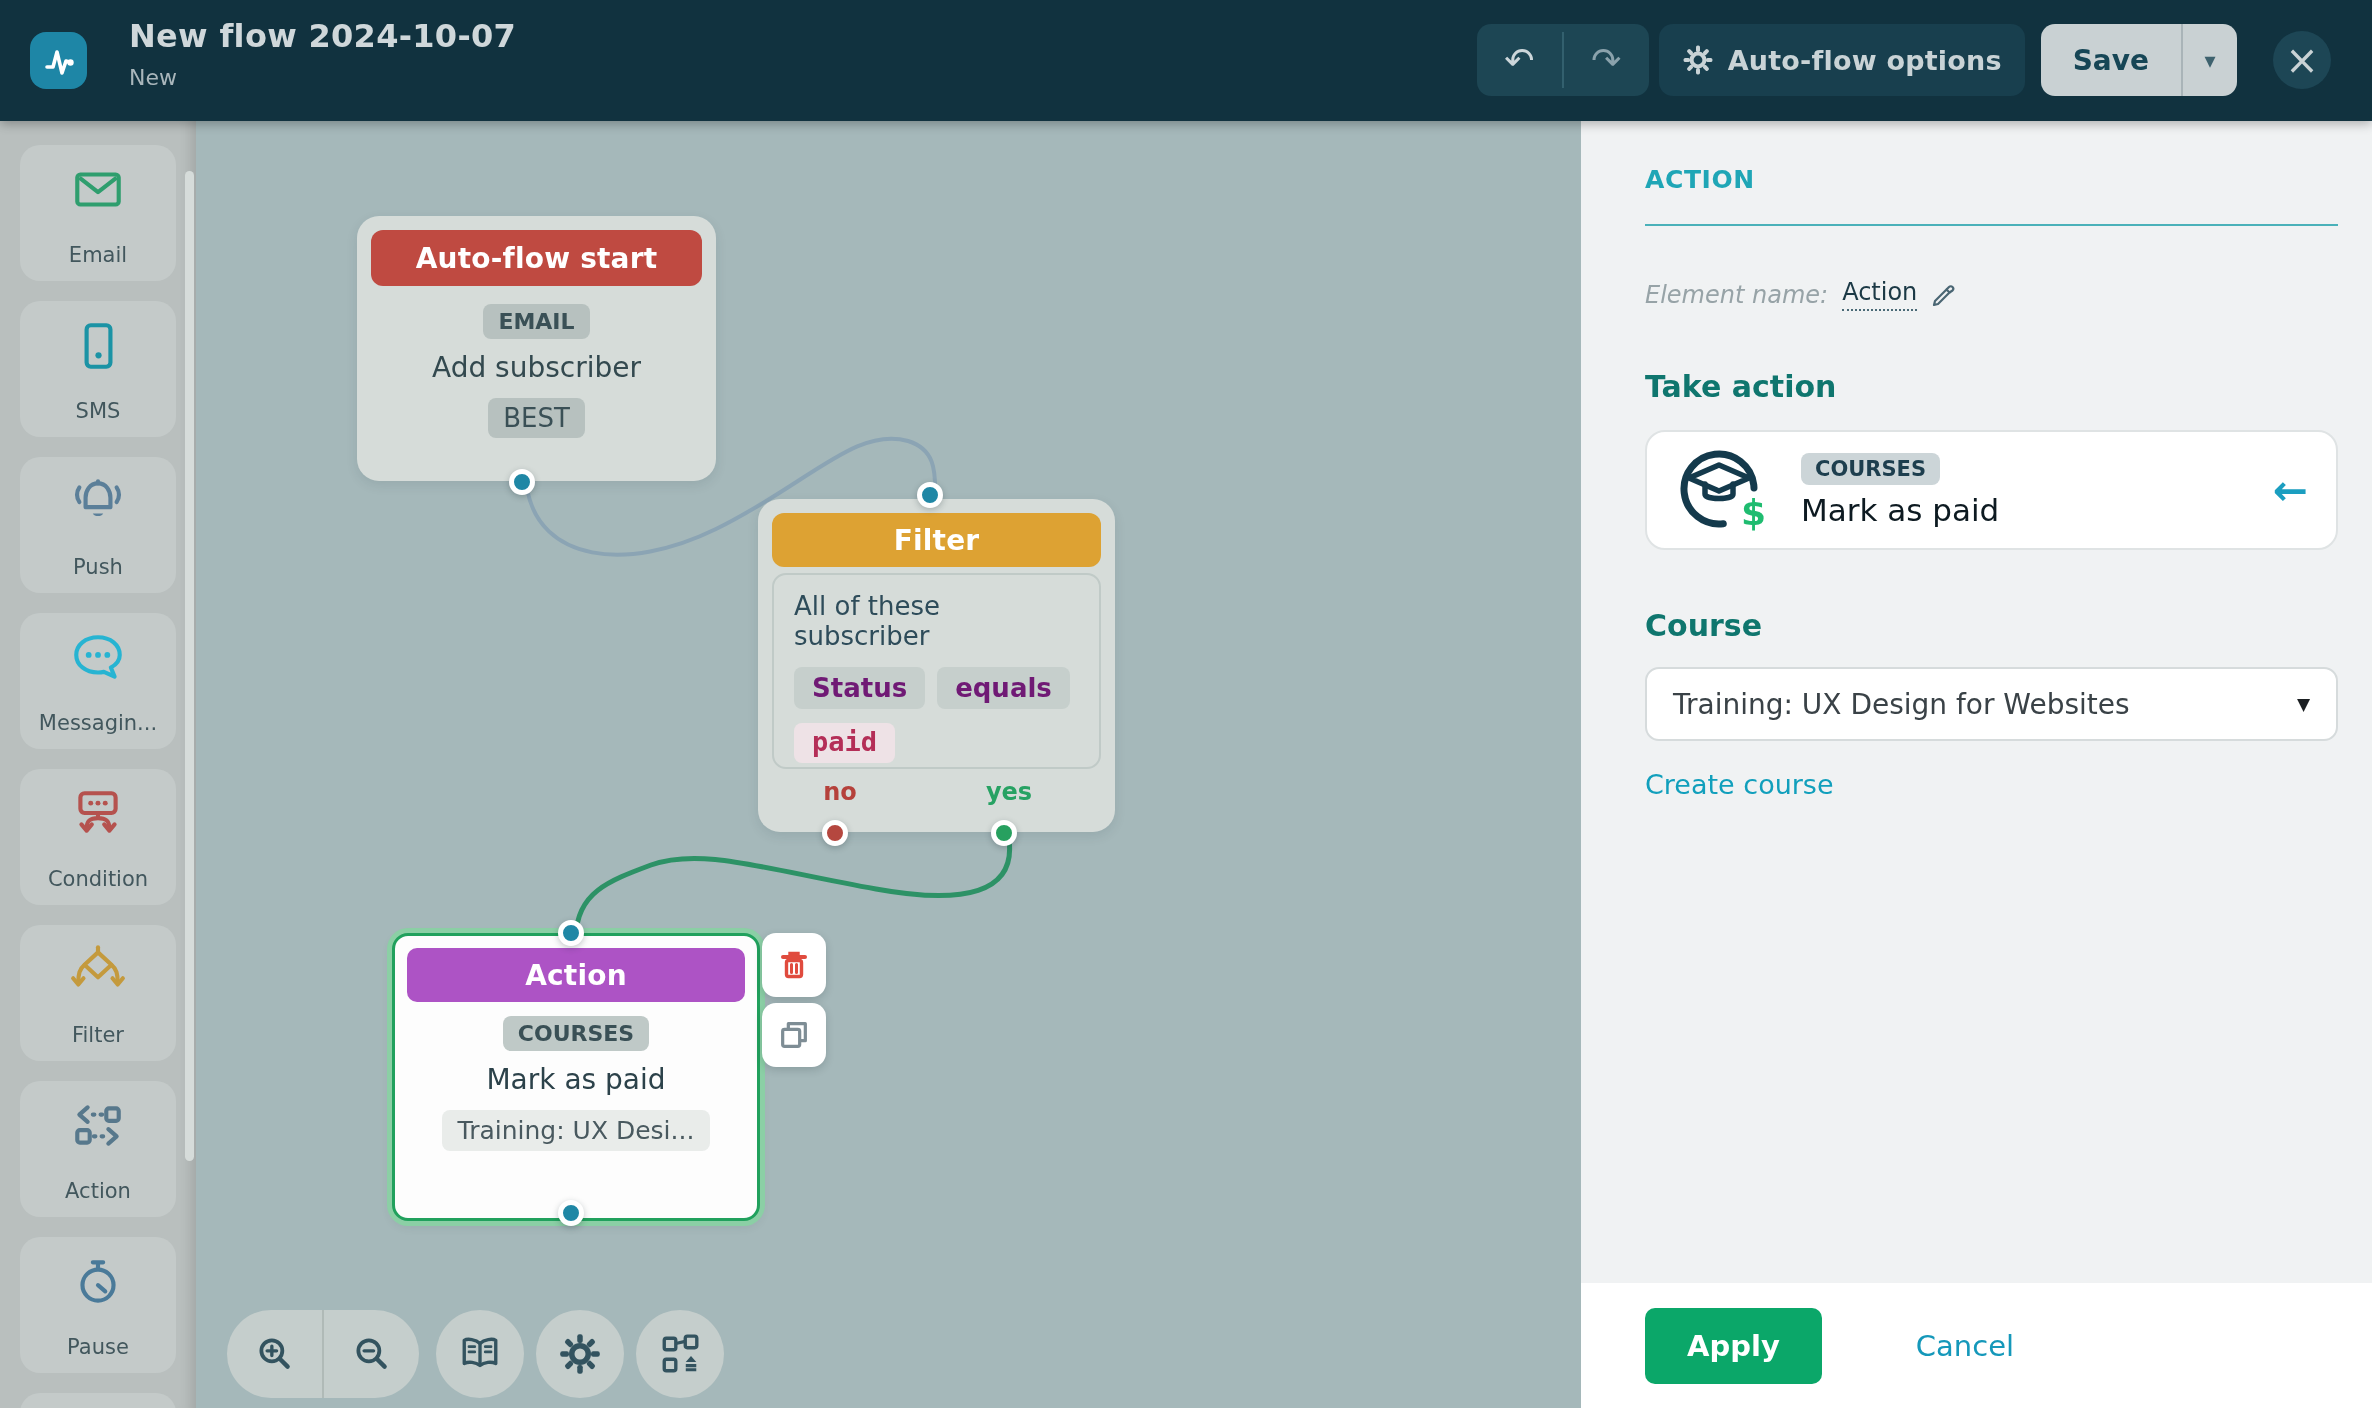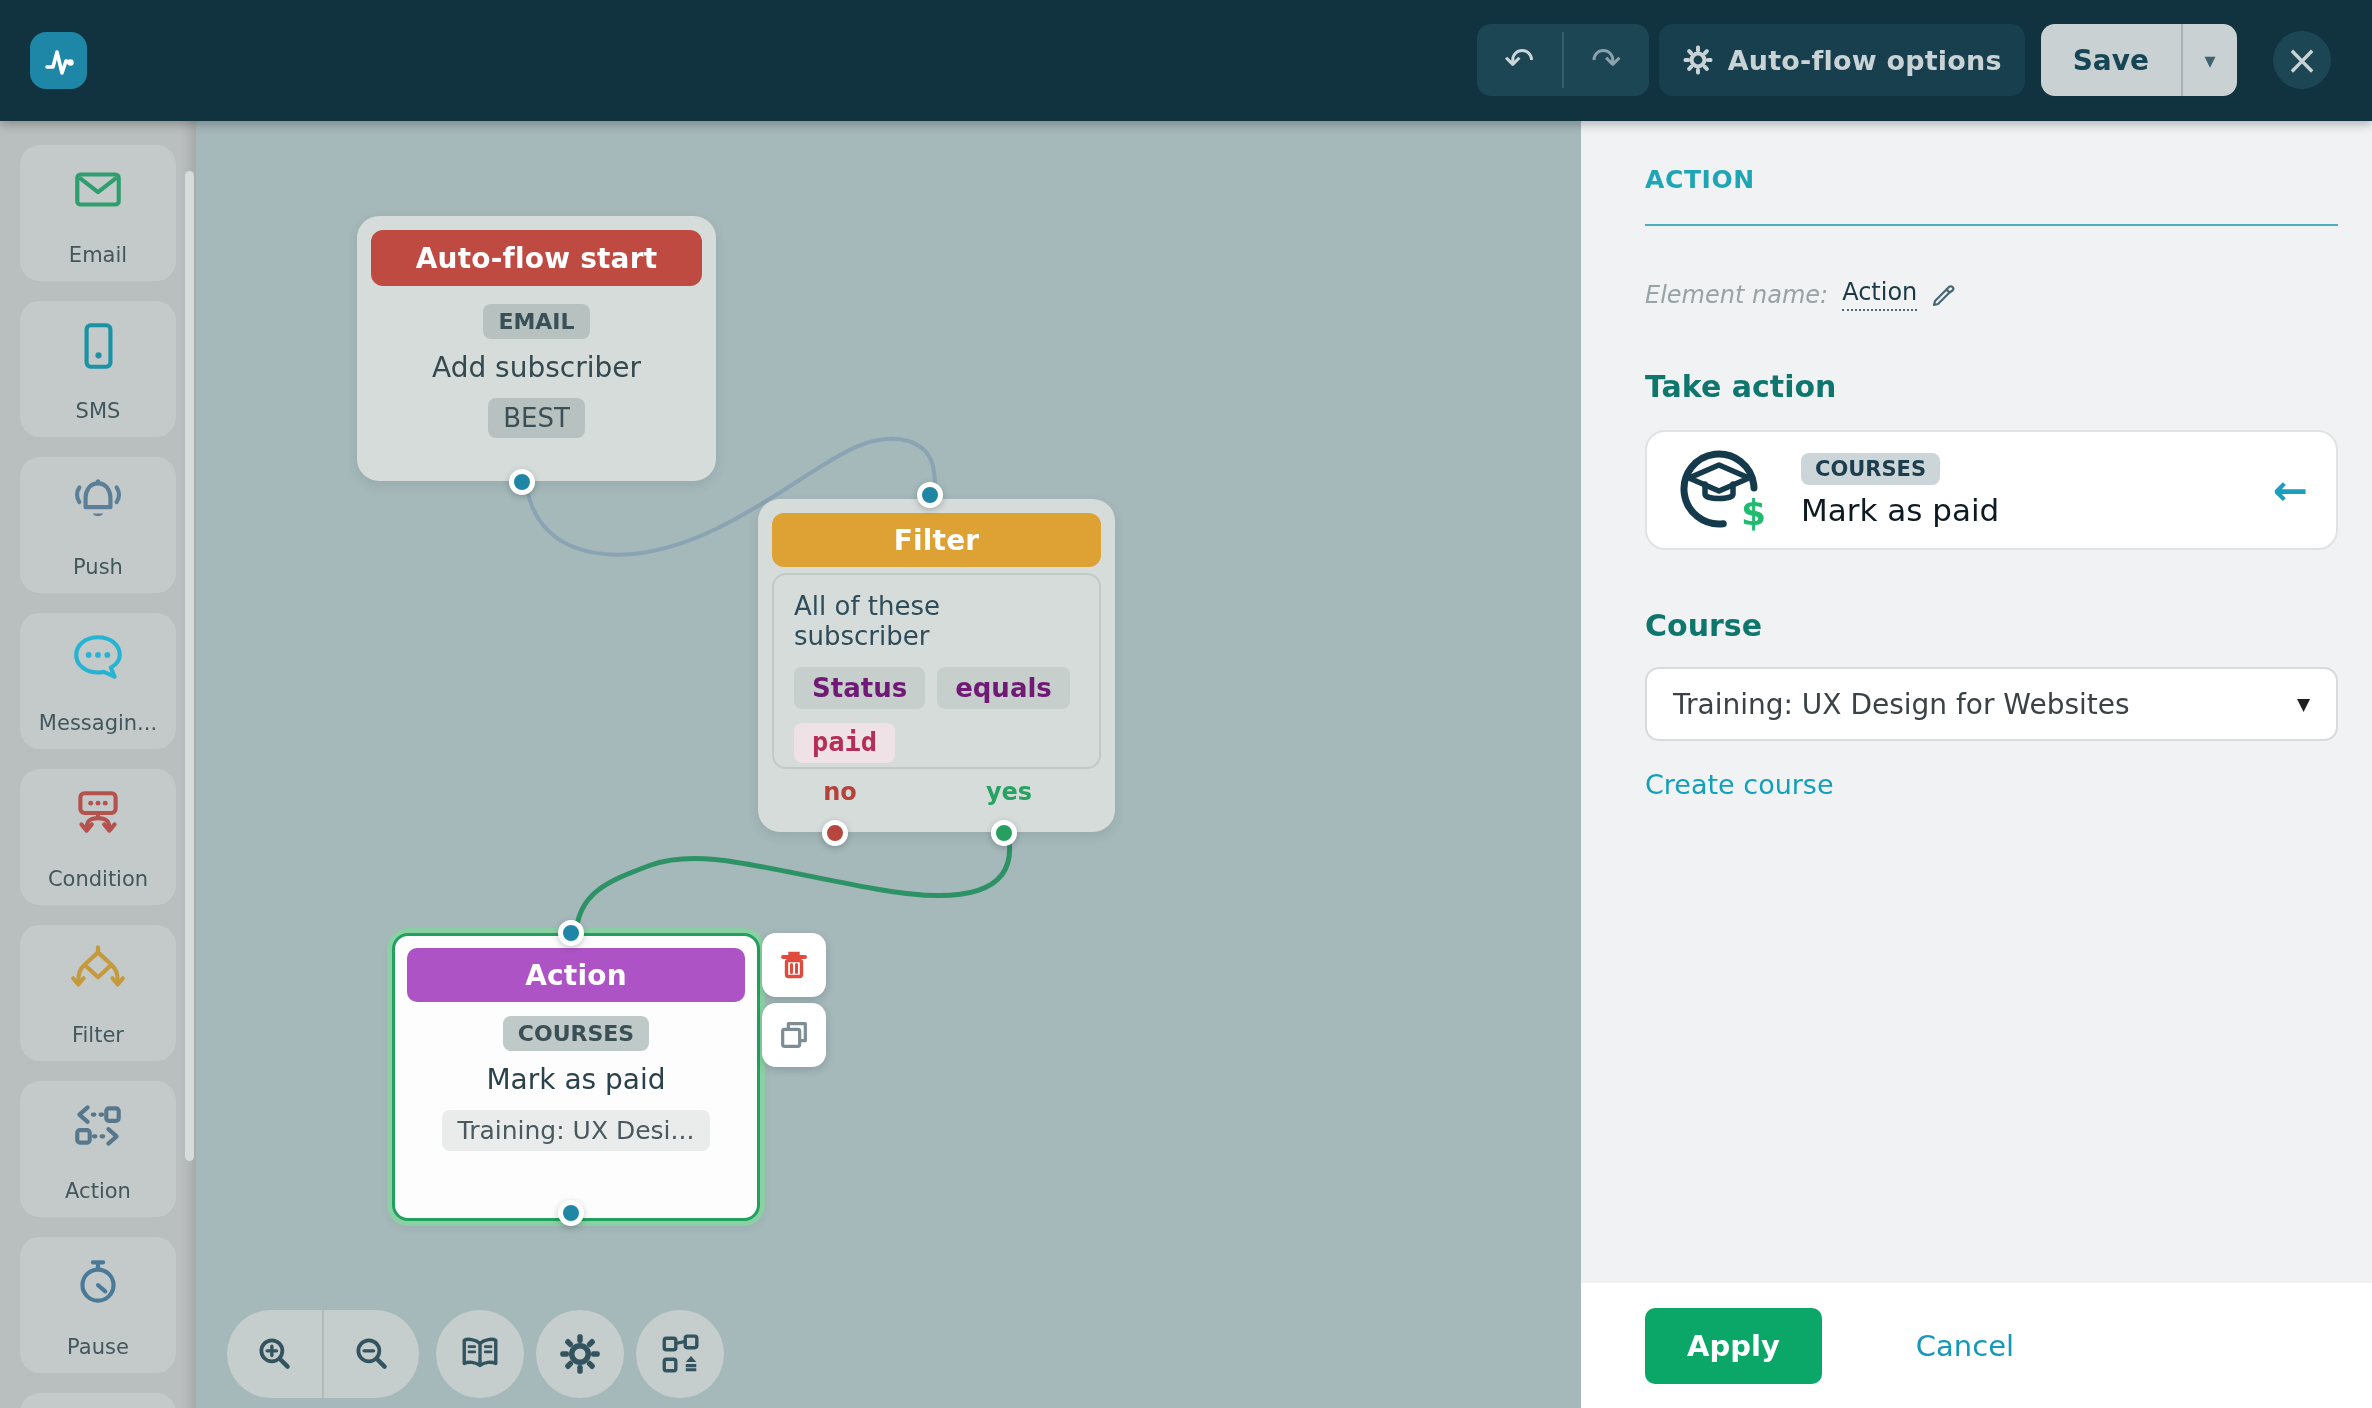--- a/index.html
+++ b/index.html
@@ -119,20 +119,24 @@
 
 <div id="app">
 
   <div class="header">
     <div class="logo">
       <svg width="40" height="40" viewBox="0 0 40 40">
         <polyline points="8,26 14,26 18,11 23,32 27,20 31.5,21.5" fill="none" stroke="#ffffff" stroke-width="3.6" stroke-linecap="round" stroke-linejoin="round"></polyline>
         <circle cx="31.5" cy="21.5" r="3.2" fill="#ffffff"></circle>
       </svg>
     </div>
+    <div class="titles">
+      <div class="title">New flow 2024-10-07</div>
+      <div class="subtitle">New</div>
+    </div>
     <div class="hdr-right">
       <div class="undoredo">
         <div class="ur-btn glyph-undo">
             <span>↶</span>
           </div>
         <div class="ur-div"></div>
         <div class="ur-btn glyph-redo">
             <span>↷</span>
           </div>
       </div>

